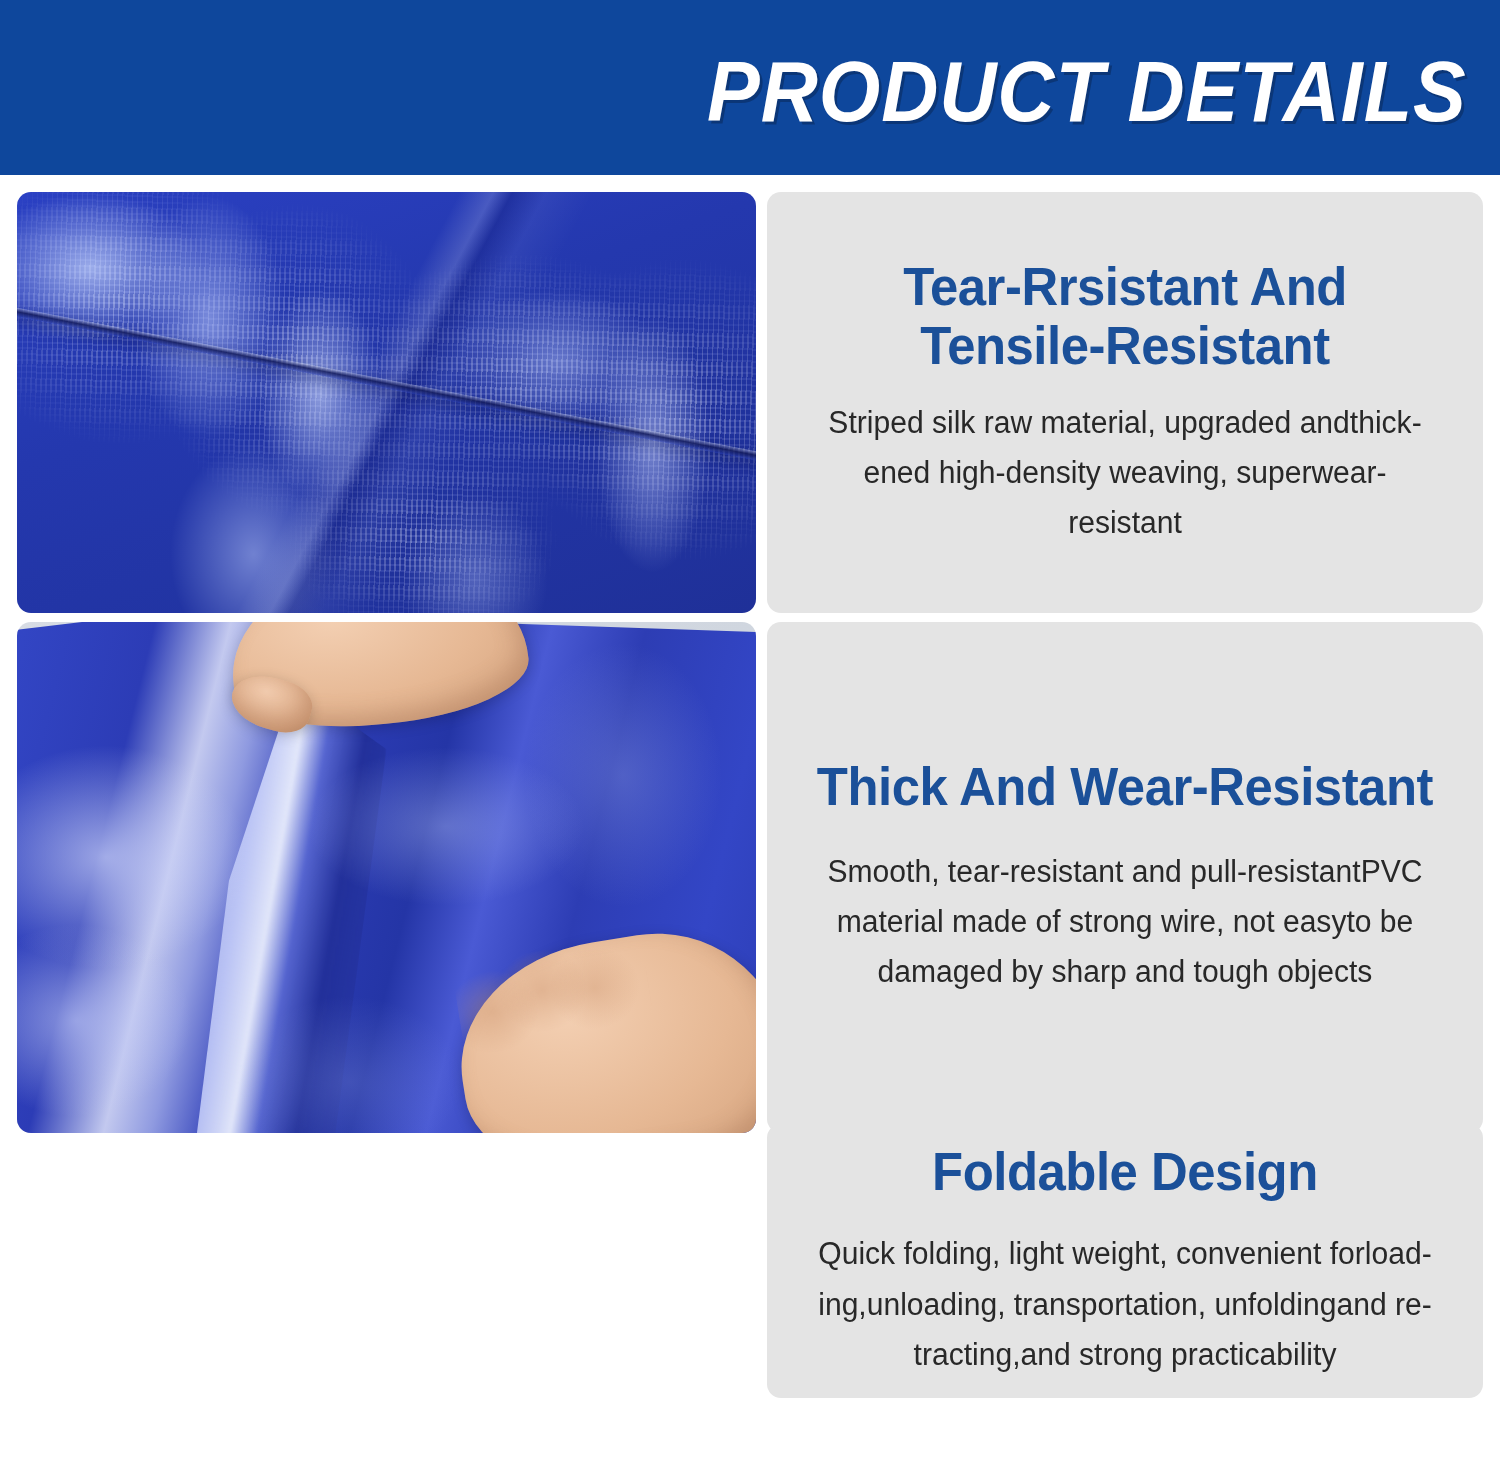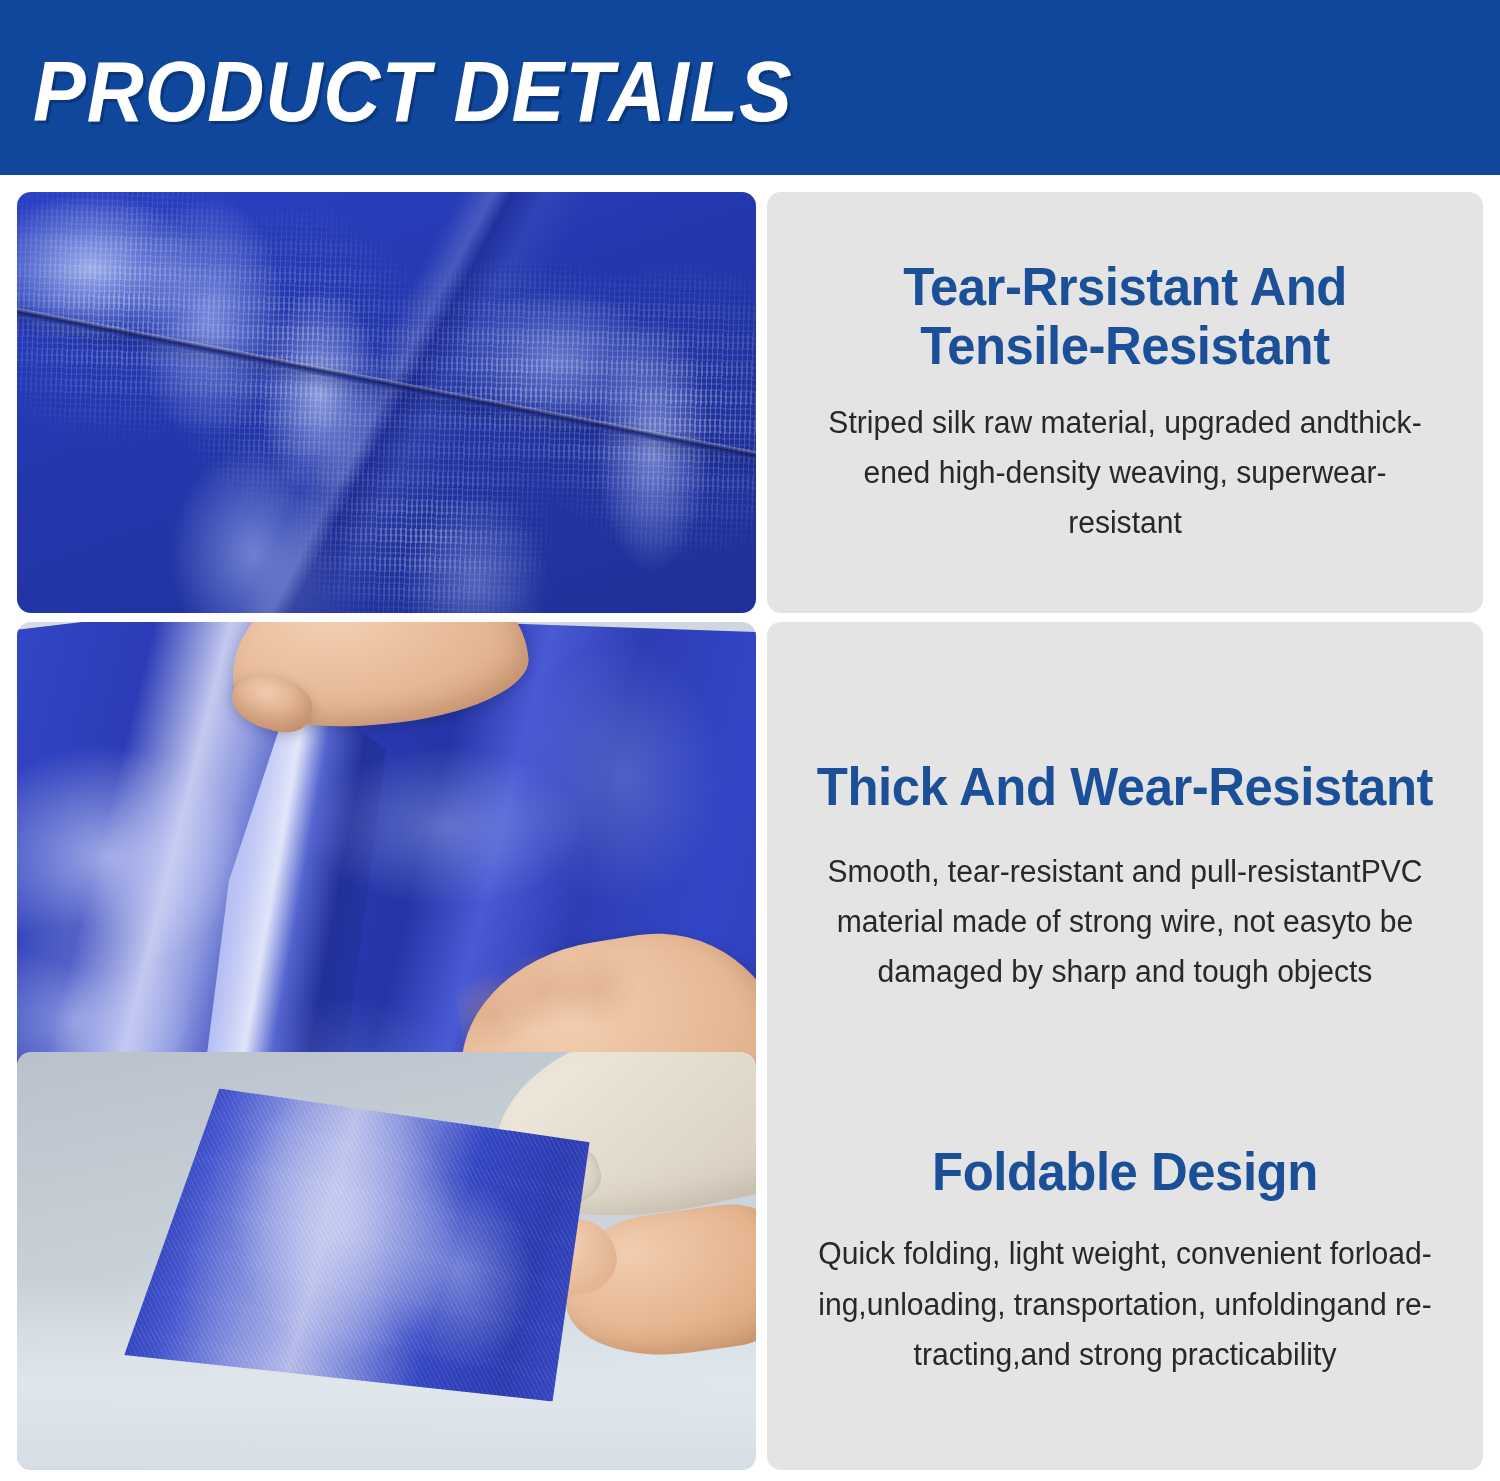--- a/index.html
+++ b/index.html
@@ -22,21 +22,21 @@
   
   .header-banner {
     position: absolute;
     left: 0;
     top: 0;
     width: 1500px;
     height: 175px;
     background: #0e479c;
     display: flex;
     align-items: center;
-    justify-content: flex-start;
+    justify-content: flex-end;
   }
   .header-title {
     font-family: "Liberation Sans Narrow", "Liberation Sans", sans-serif;
     font-size: 86px;
     font-weight: 800;
     font-style: italic;
     color: #ffffff;
     letter-spacing: 1px;
     transform: scaleX(0.92);
     text-shadow: 3px 3px 0 rgba(10, 40, 90, 0.55);
@@ -56,21 +56,21 @@
 
   .row {
     position: absolute;
     left: 17px;
     width: 1466px;
     display: flex;
     gap: 11px;
   }
   .row-1 { top: 17px;  height: 421px; }
   .row-2 { top: 447px; height: 511px; }
-  .row-3 { top: 877px; height: 418px; }
+  .row-3 { top: 877px; height: 418px; align-items: center; }
 
   .photo {
     position: relative;
     width: 739px;
     border-radius: 14px;
     overflow: hidden;
     flex: 0 0 739px;
   }
 
   .text-panel {

